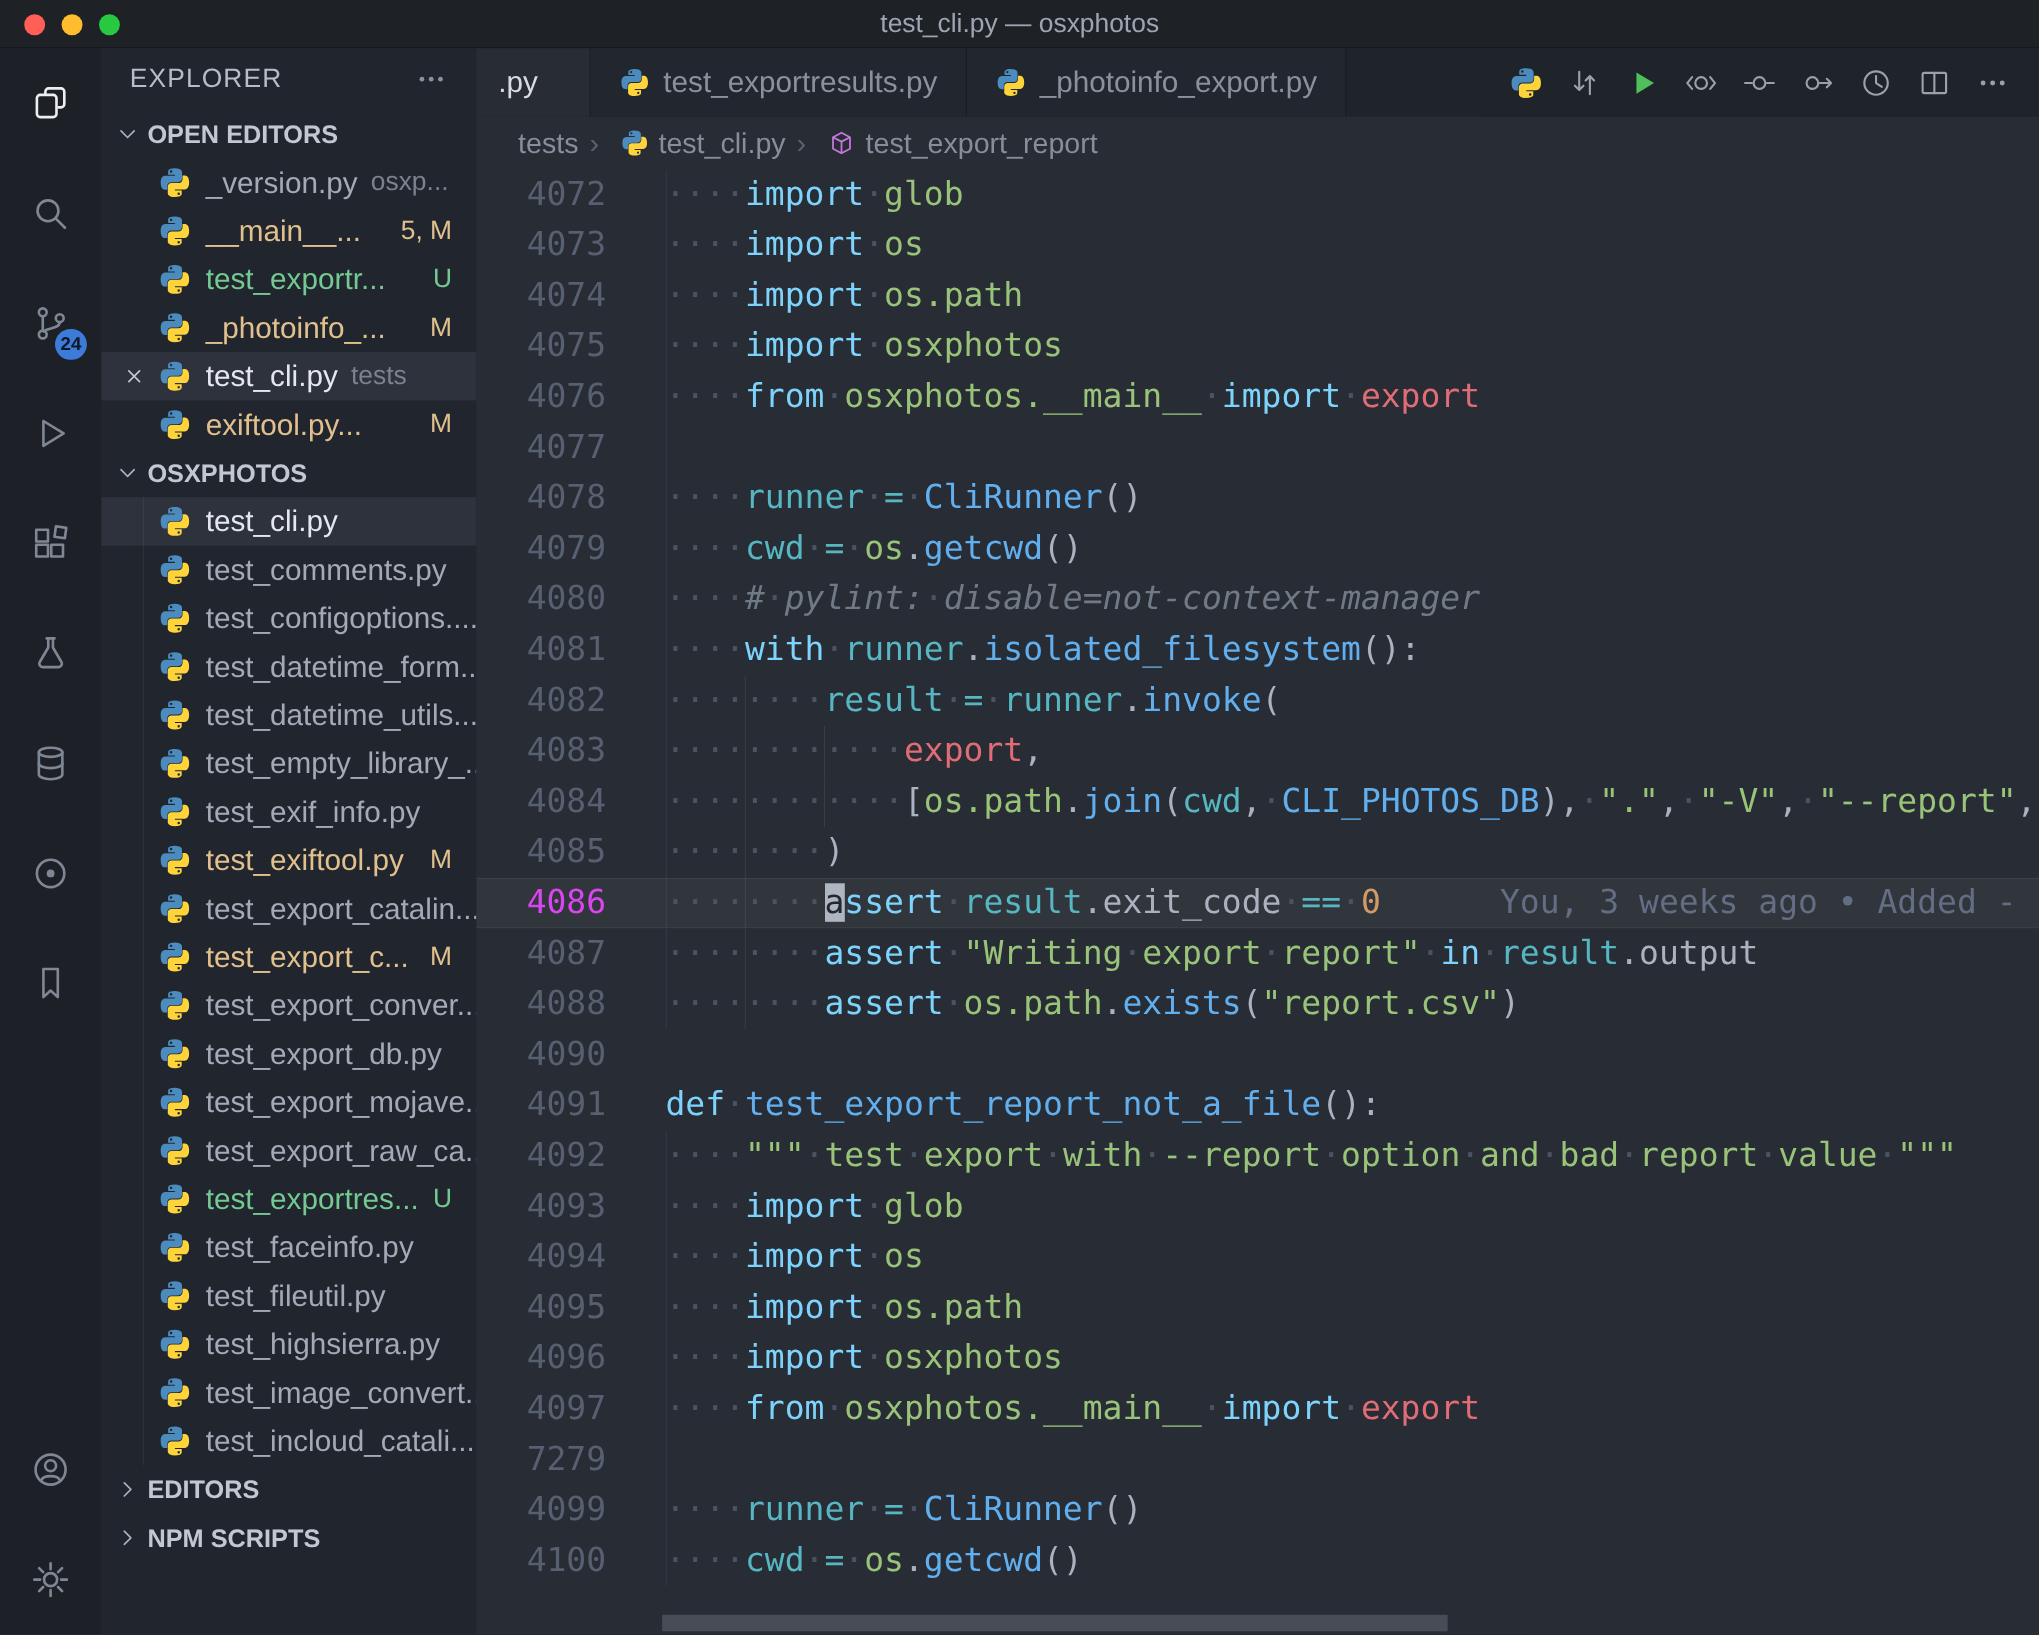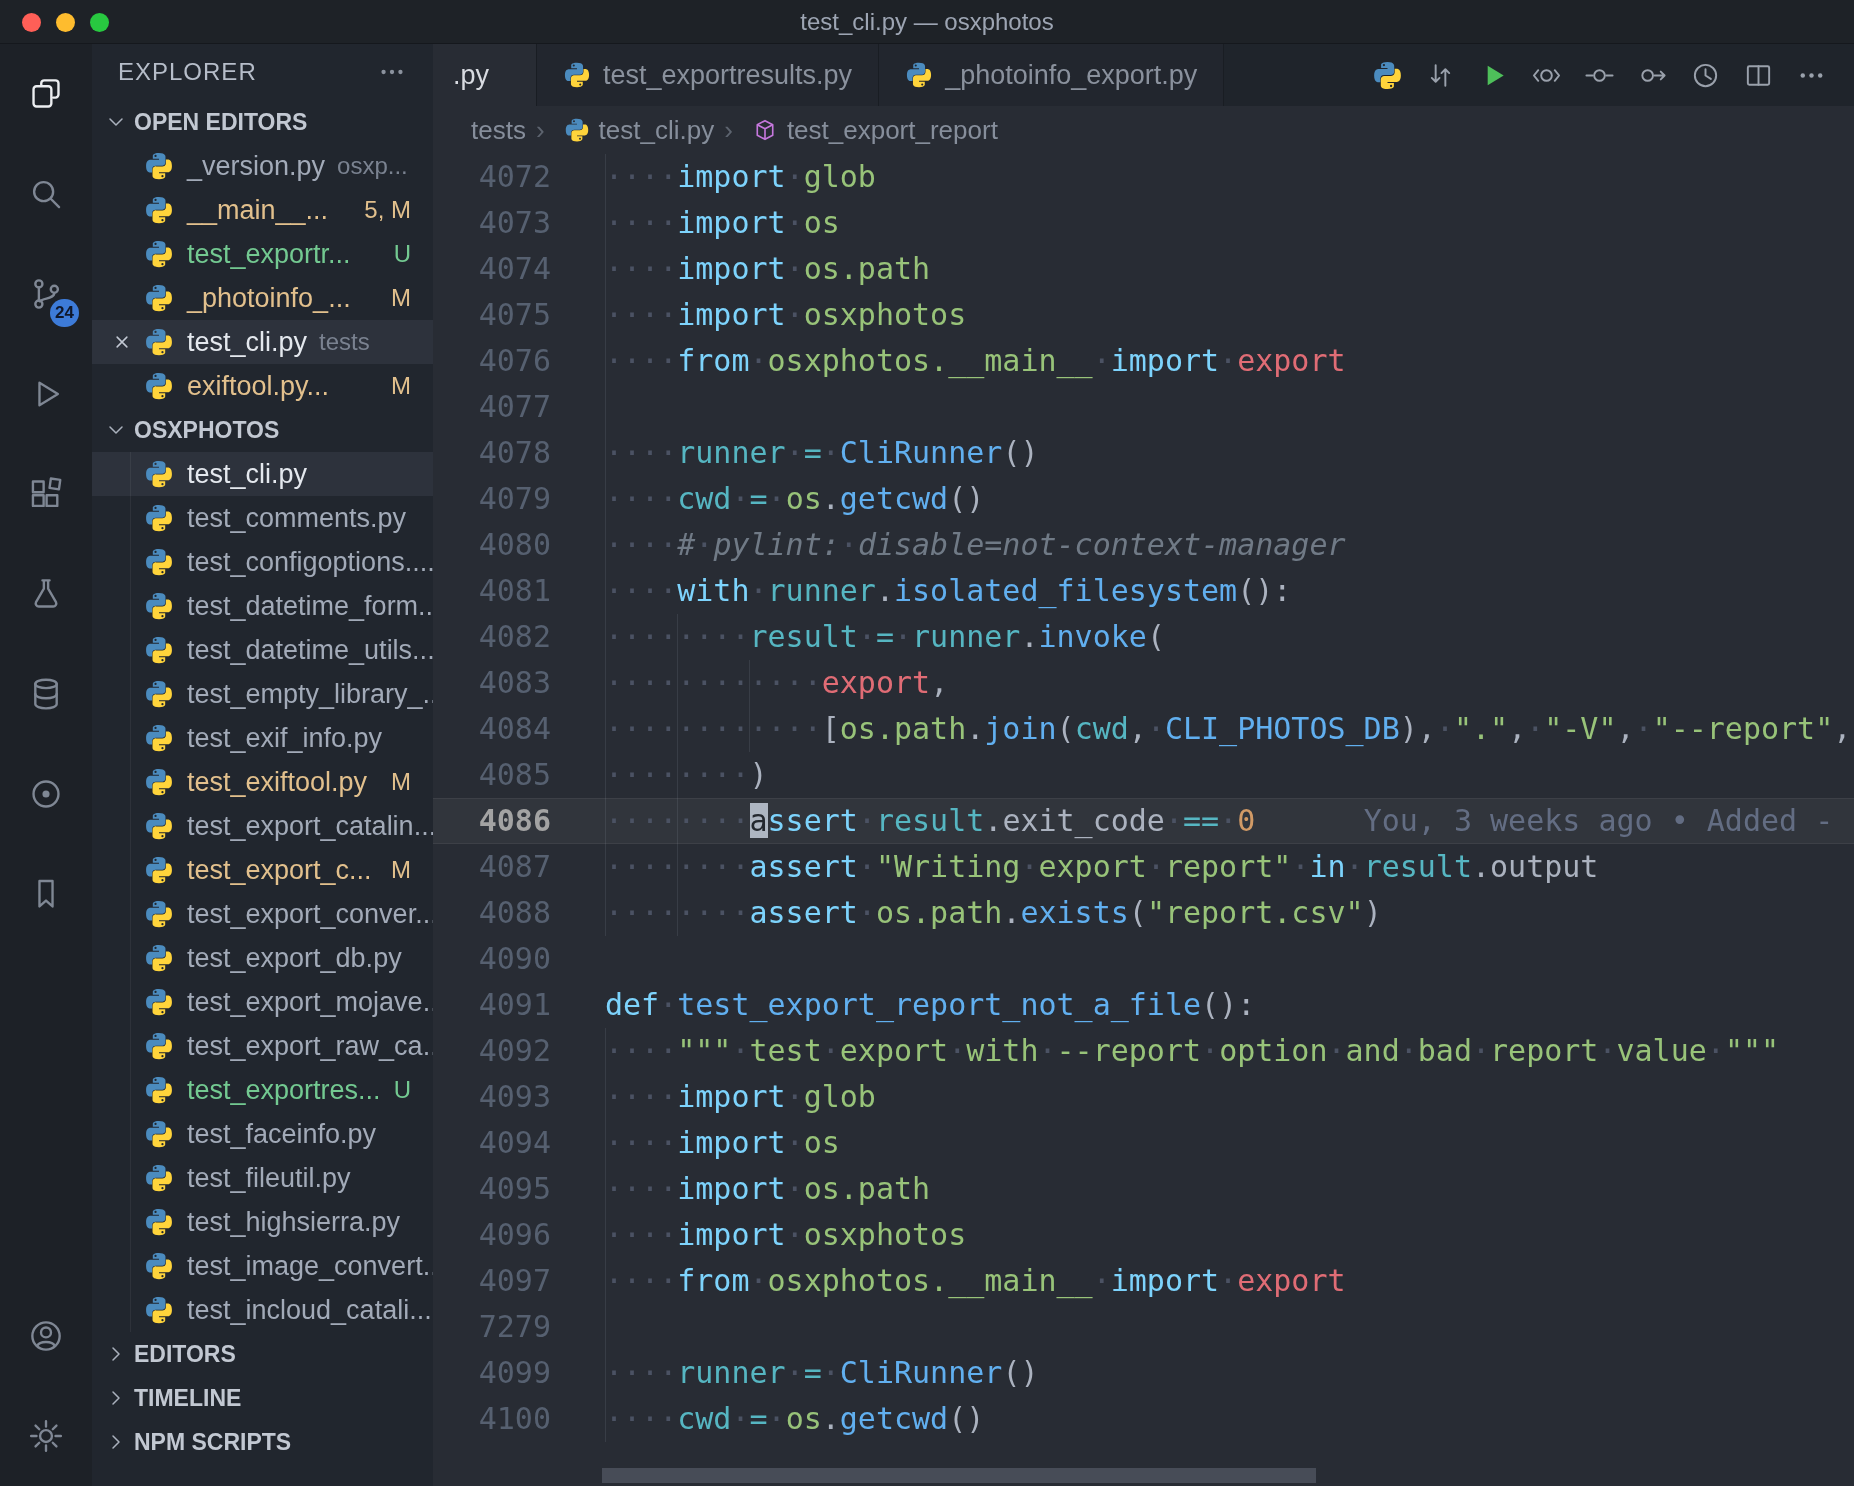--- a/index.html
+++ b/index.html
@@ -74,21 +74,21 @@
   .crumb .sep:empty { display:none; }
   .cicon { width:26px; height:26px; }
   .cicon svg { width:26px; height:26px; }
 
   .code { flex:1; position:relative; overflow:hidden; }
   .cl { display:flex; height:46px; line-height:46px; font-family:"DejaVu Sans Mono", monospace;
     font-size:30px; white-space:pre; }
   .cl.cur { background:rgba(255,255,255,.045);
     box-shadow:inset 0 1px 0 rgba(255,255,255,.06), inset 0 -1px 0 rgba(255,255,255,.06); }
   .ln { flex:0 0 172px; width:172px; text-align:right; padding-right:54px; color:#566070; }
-  .cl.cur .ln { color:#a3a3a3;font-weight:bold; }
+  .cl.cur .ln { color:#d946ef; }
   .lc { position:relative; flex:1; overflow:hidden; }
   .guide { position:absolute; top:0; bottom:0; width:1px; background:rgba(171,178,191,.13); }
   .tk-kw{ color:#7dd3fc; } .tk-mod{ color:#98c379; } .tk-str{ color:#98c379; }
   .tk-var{ color:#56b6c2; } .tk-op{ color:#56b6c2; } .tk-fn{ color:#61afef; }
   .tk-const{ color:#61afef; } .tk-num{ color:#d19a66; } .tk-red{ color:#e06c75; }
   .tk-pn{ color:#abb2bf; } .tk-plain{ color:#abb2bf; }
   .tk-cmt{ color:#707a86; font-style:italic; }
   .tk-ws{ color:#4b5263; }
   .tk-blame{ color:#636d83; }
   .tk-cursor{ background:#aeb6c2; color:#23272e; }
@@ -463,26 +463,20 @@
           <span class="nm">test_incloud_catali...</span>
 
         </div>
     </div>
 
     <div class="sec-head">
         <span class="chev"><svg viewBox="0 0 32 32" fill="none" stroke="currentColor" stroke-width="2" stroke-linecap="round" stroke-linejoin="round">
             <path d="M12 8l8 8-8 8"></path>
           </svg></span>
         <span class="sec-label">EDITORS</span>
-      </div>
-      <div class="sec-head">
-        <span class="chev"><svg viewBox="0 0 32 32" fill="none" stroke="currentColor" stroke-width="2" stroke-linecap="round" stroke-linejoin="round">
-            <path d="M12 8l8 8-8 8"></path>
-          </svg></span>
-        <span class="sec-label">TIMELINE</span>
       </div>
       <div class="sec-head">
         <span class="chev"><svg viewBox="0 0 32 32" fill="none" stroke="currentColor" stroke-width="2" stroke-linecap="round" stroke-linejoin="round">
             <path d="M12 8l8 8-8 8"></path>
           </svg></span>
         <span class="sec-label">NPM SCRIPTS</span>
       </div>
   </div>
 
   <div class="editor">

